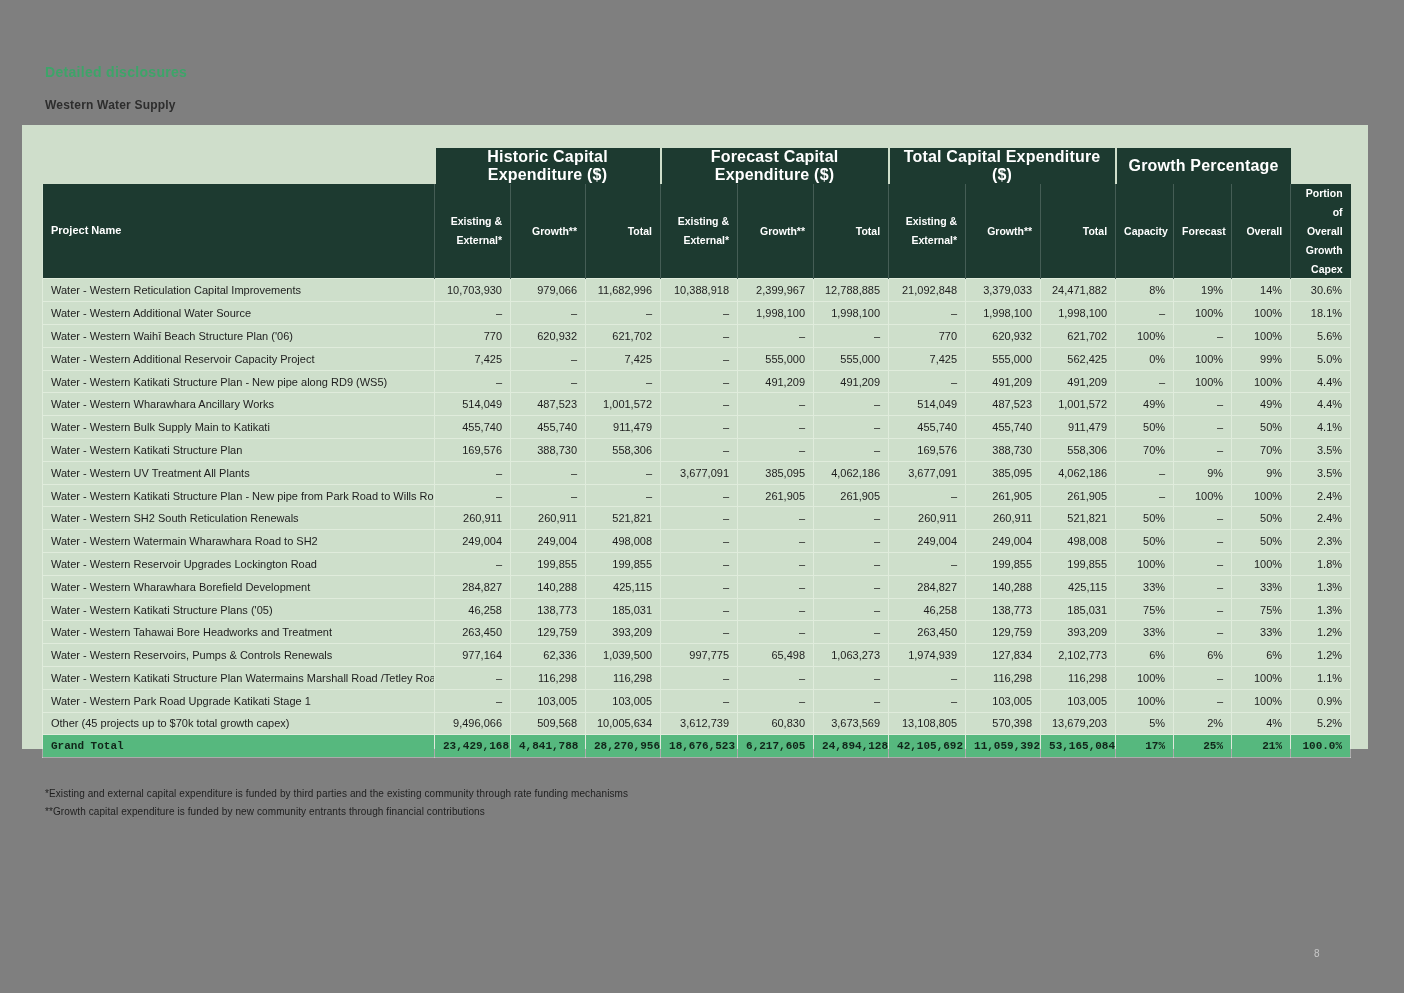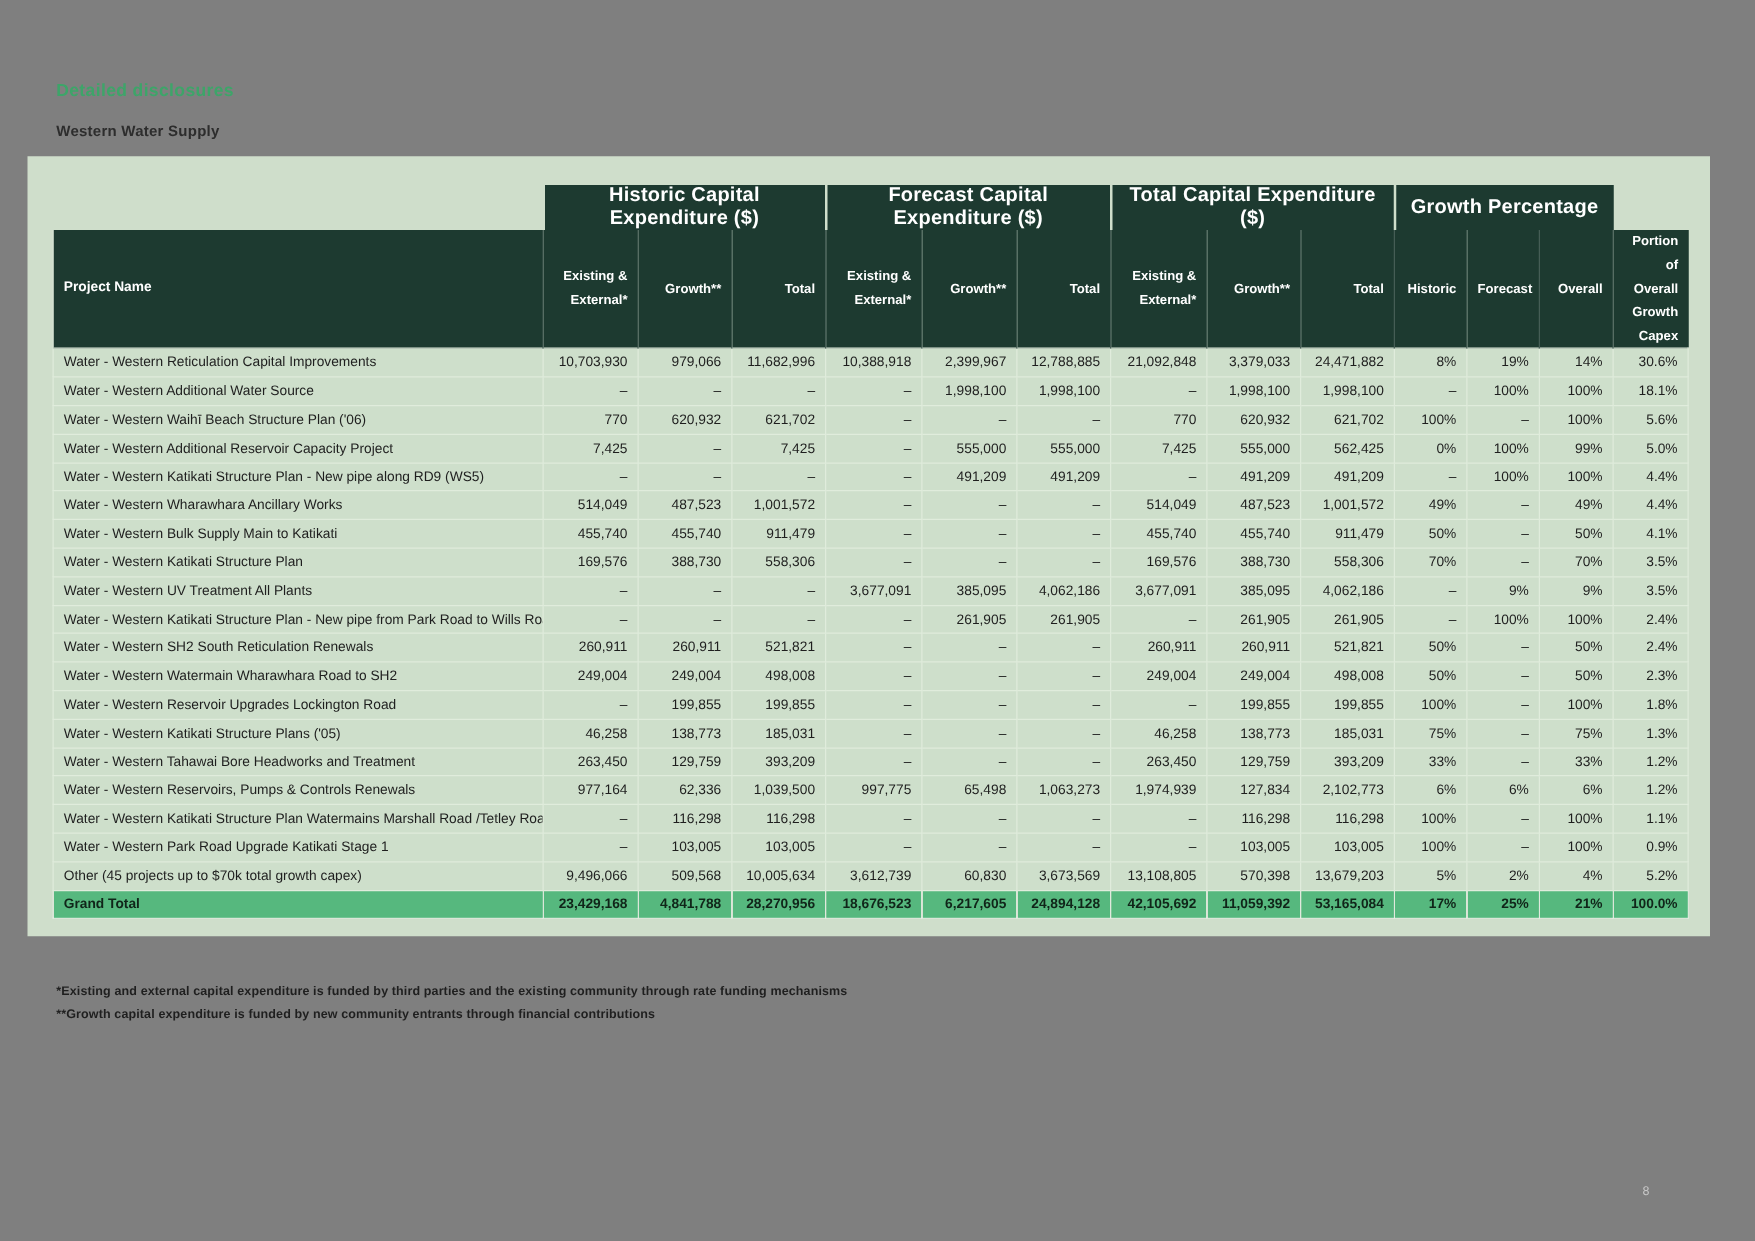--- a/index.html
+++ b/index.html
@@ -41,23 +41,24 @@
   tbody td {
     background:#cedfcb; color:#1e1e1e; font-size:11px;
     padding:0 8px; border:1px solid #e0ecdc; white-space:nowrap;
     overflow:hidden;
   }
   tbody td.name { text-align:left; }
   tbody td.num  { text-align:right; }
   tbody tr.gt td {
     background:#56b87e; font-weight:700; color:#102519;
     border-color:rgba(255,255,255,.35);
+    font-family:Liberation Mono, monospace;
   }
   .footnote {
-    position:absolute; left:45px; font-size:10px; font-weight:700;
+    position:absolute; left:45px; font-size:10px; font-weight:400;
     color:#1f1f1f; letter-spacing:.1px;
   }
   .footnote.f1 { top:788px; }
   .footnote.f2 { top:806px; }
   .page-number {
     position:absolute; left:1314px; top:948px;
     font-size:10px; color:#c8c8c8;
   }
 </style>
 </head>
@@ -99,21 +100,21 @@
       <th class="name-h">Project Name</th>
       <th>Existing &amp; External*</th>
       <th>Growth**</th>
       <th>Total</th>
       <th>Existing &amp; External*</th>
       <th>Growth**</th>
       <th>Total</th>
       <th>Existing &amp; External*</th>
       <th>Growth**</th>
       <th>Total</th>
-      <th>Historic</th>
+      <th>Capacity</th>
       <th>Forecast</th>
       <th>Overall</th>
       <th>Portion of Overall Growth Capex</th>
     </tr>
   </thead>
   <tbody>
       <tr>
         <td class="name">Water - Western Reticulation Capital Improvements</td>
         <td class="num">10,703,930</td>
         <td class="num">979,066</td>
@@ -313,20 +314,36 @@
         <td class="num">–</td>
         <td class="num">–</td>
         <td class="num">–</td>
         <td class="num">–</td>
         <td class="num">199,855</td>
         <td class="num">199,855</td>
         <td class="num">100%</td>
         <td class="num">–</td>
         <td class="num">100%</td>
         <td class="num">1.8%</td>
+      </tr>
+      <tr>
+        <td class="name">Water - Western Wharawhara Borefield Development</td>
+        <td class="num">284,827</td>
+        <td class="num">140,288</td>
+        <td class="num">425,115</td>
+        <td class="num">–</td>
+        <td class="num">–</td>
+        <td class="num">–</td>
+        <td class="num">284,827</td>
+        <td class="num">140,288</td>
+        <td class="num">425,115</td>
+        <td class="num">33%</td>
+        <td class="num">–</td>
+        <td class="num">33%</td>
+        <td class="num">1.3%</td>
       </tr>
       <tr>
         <td class="name">Water - Western Katikati Structure Plans ('05)</td>
         <td class="num">46,258</td>
         <td class="num">138,773</td>
         <td class="num">185,031</td>
         <td class="num">–</td>
         <td class="num">–</td>
         <td class="num">–</td>
         <td class="num">46,258</td>

